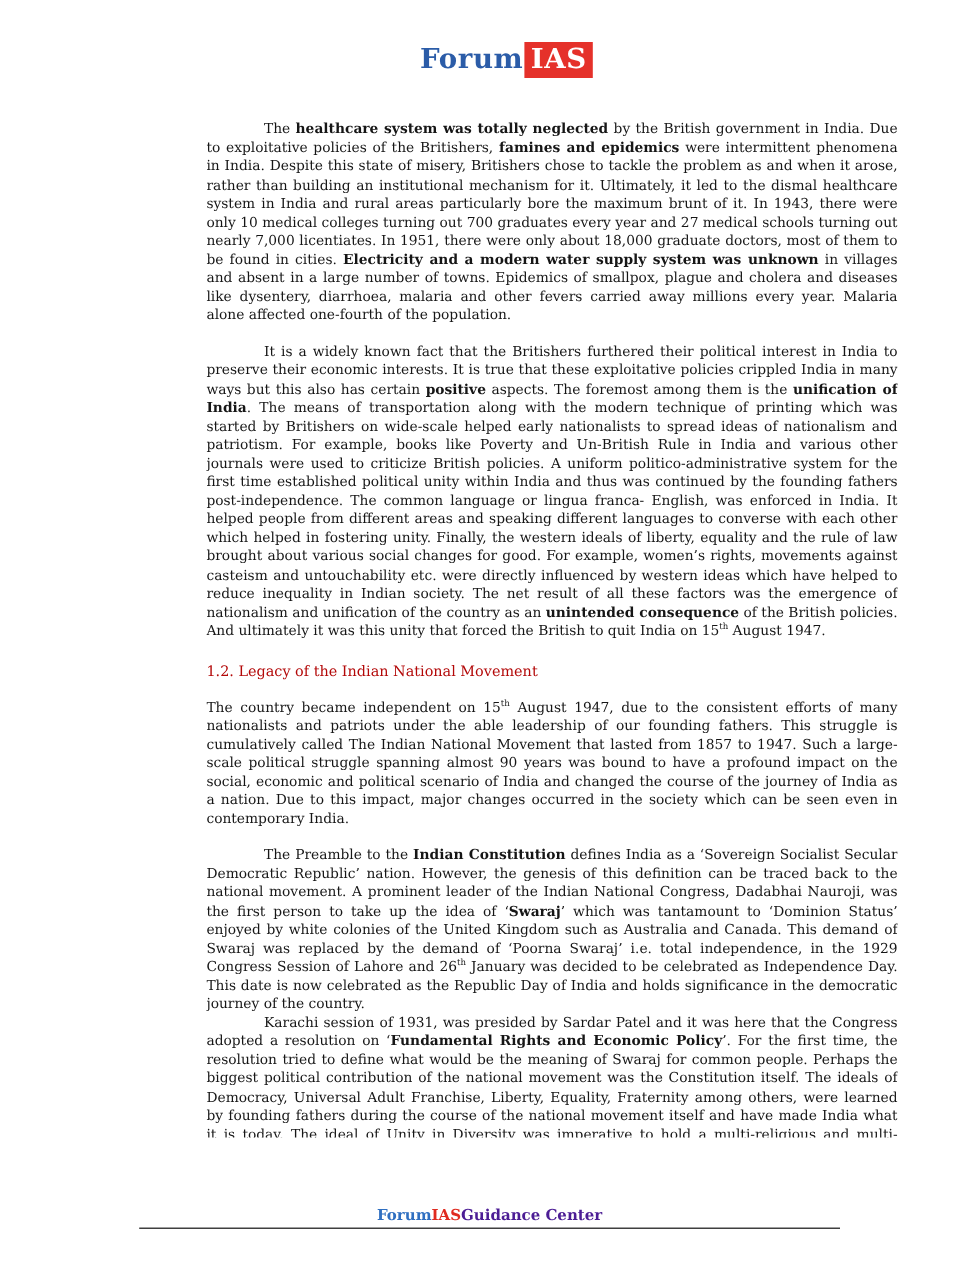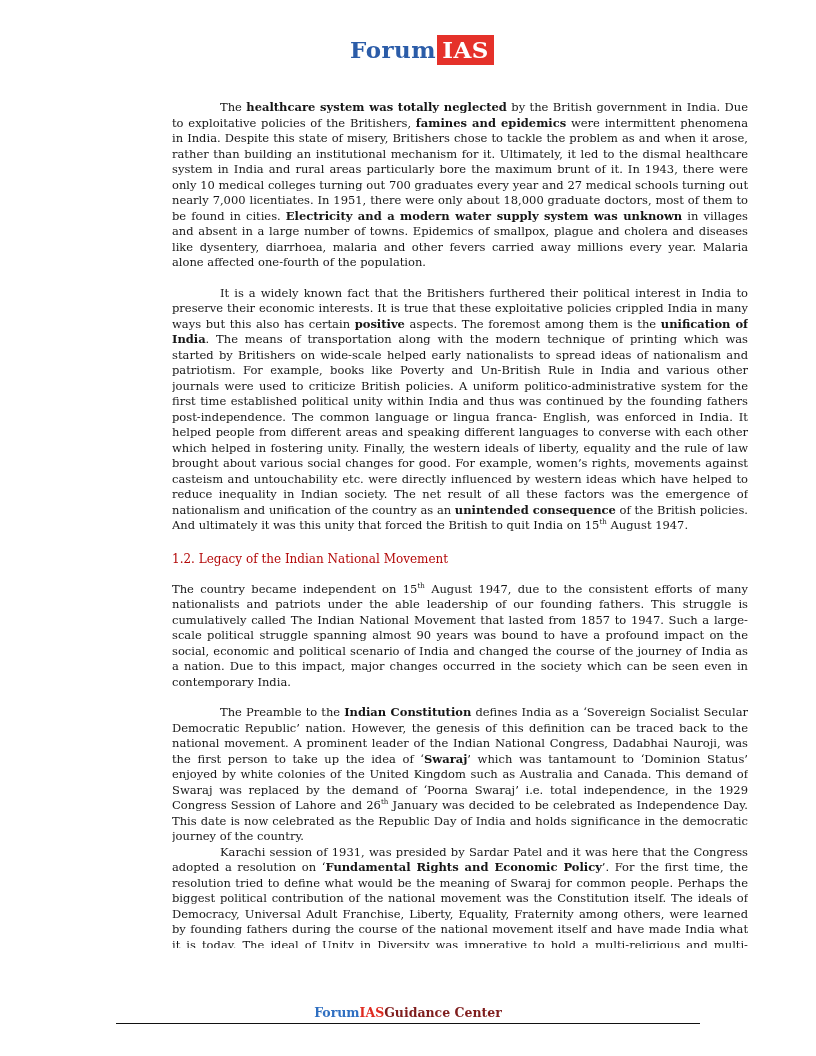--- a/index.html
+++ b/index.html
@@ -62,21 +62,21 @@
     left:116px;width:584px;bottom:32px;
     text-align:center;
   }
   .footer-brand{
     font-size:12.5px;font-weight:bold;
     padding-bottom:3px;
     border-bottom:1.5px solid #111;
   }
   .footer-brand .forum{color:#2f6fc1;}
   .footer-brand .ias{color:#e02b20;}
-  .footer-brand .suffix{color:#7f1d1d;}
+  .footer-brand .suffix{color:#4c1d95;}
   .footer-address{
     font-size:11.5px;
     line-height:15px;
     color:#222;
     padding-top:2px;
   }
 </style>
 </head>
 <body>
 

